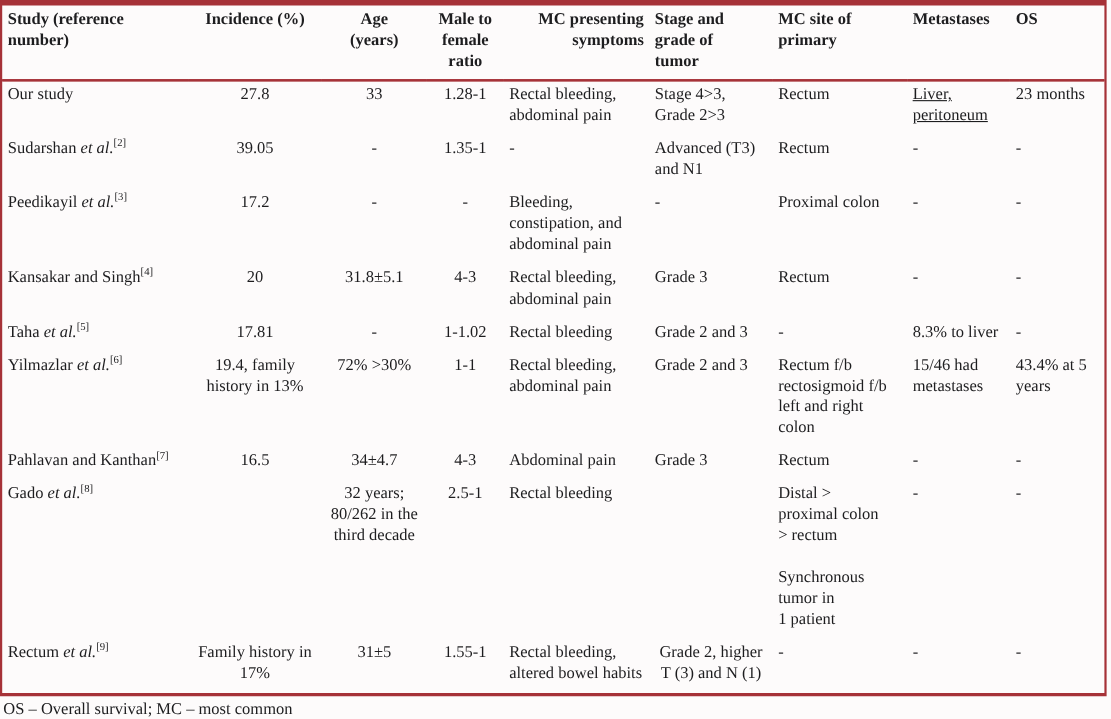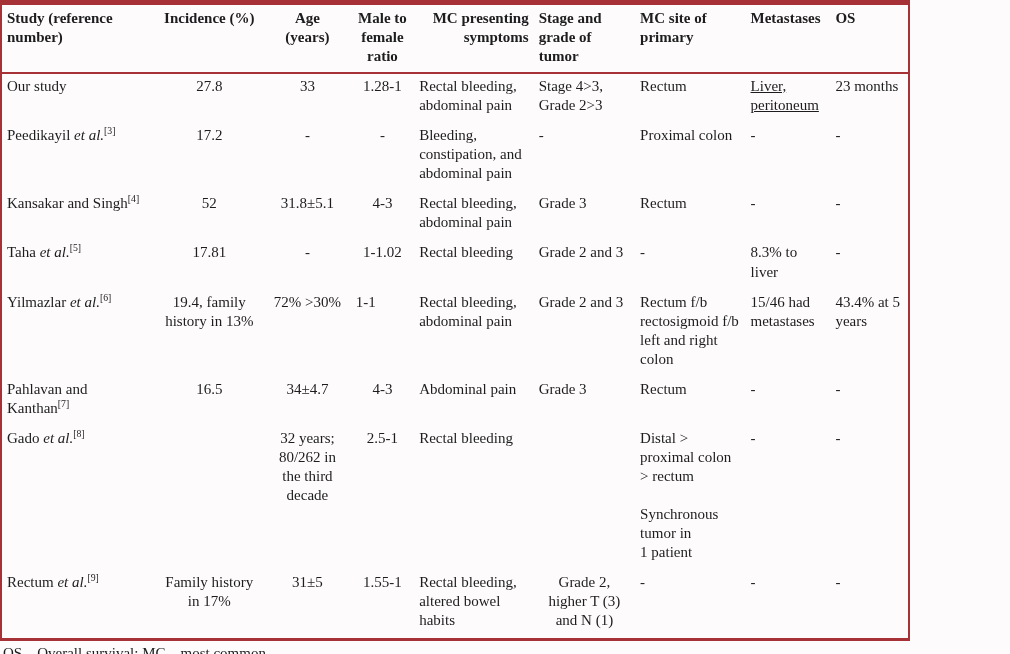--- a/index.html
+++ b/index.html
@@ -9,21 +9,21 @@
     width: 1010px;
     font-family: "Liberation Serif", "DejaVu Serif", serif;
     color: #1d1d1f;
   }
   .table-wrap {
     border-top: 5px solid #a63238;
     border-bottom: 3px solid #a63238;
     border-left: 2px solid #a63238;
     border-right: 2px solid #a63238;
     box-sizing: border-box;
-    width: 910px;
+    width: 1006px;
   }
   table {
     border-collapse: collapse;
     width: 100%;
     table-layout: fixed;
   }
   thead th {
     font-weight: bold;
     font-size: 15px;
     line-height: 1.27;
@@ -83,33 +83,44 @@
           <td style="text-align: center;">27.8</td>
           <td style="text-align: center;">33</td>
           <td style="text-align: center;">1.28-1</td>
           <td style="text-align: left;">Rectal bleeding, abdominal pain</td>
           <td style="text-align: left;">Stage 4&gt;3, Grade 2&gt;3</td>
           <td style="text-align: left;">Rectum</td>
           <td style="text-align: left; text-decoration: underline;">Liver, peritoneum</td>
           <td style="text-align: left;">23 months</td>
         </tr>
         <tr>
+          <td style="text-align: left;"><span>Sudarshan </span><i>et al.</i><sup>[2]</sup></td>
+          <td style="text-align: center;">39.05</td>
+          <td style="text-align: center;">-</td>
+          <td style="text-align: center;">1.35-1</td>
+          <td style="text-align: left;">-</td>
+          <td style="text-align: left;">Advanced (T3) and N1</td>
+          <td style="text-align: left;">Rectum</td>
+          <td style="text-align: left;">-</td>
+          <td style="text-align: left;">-</td>
+        </tr>
+        <tr>
           <td style="text-align: left;"><span>Peedikayil </span><i>et al.</i><sup>[3]</sup></td>
           <td style="text-align: center;">17.2</td>
           <td style="text-align: center;">-</td>
           <td style="text-align: center;">-</td>
           <td style="text-align: left;">Bleeding, constipation, and abdominal pain</td>
           <td style="text-align: left;">-</td>
           <td style="text-align: left;">Proximal colon</td>
           <td style="text-align: left;">-</td>
           <td style="text-align: left;">-</td>
         </tr>
         <tr>
           <td style="text-align: left;"><span>Kansakar and Singh</span><sup>[4]</sup></td>
-          <td style="text-align: center;">52</td>
+          <td style="text-align: center;">20</td>
           <td style="text-align: center;">31.8±5.1</td>
           <td style="text-align: center;">4-3</td>
           <td style="text-align: left;">Rectal bleeding, abdominal pain</td>
           <td style="text-align: left;">Grade 3</td>
           <td style="text-align: left;">Rectum</td>
           <td style="text-align: left;">-</td>
           <td style="text-align: left;">-</td>
         </tr>
         <tr>
           <td style="text-align: left;"><span>Taha </span><i>et al.</i><sup>[5]</sup></td>
@@ -119,21 +130,21 @@
           <td style="text-align: left;">Rectal bleeding</td>
           <td style="text-align: left;">Grade 2 and 3</td>
           <td style="text-align: left;">-</td>
           <td style="text-align: left;">8.3% to liver</td>
           <td style="text-align: left;">-</td>
         </tr>
         <tr>
           <td style="text-align: left;"><span>Yilmazlar </span><i>et al.</i><sup>[6]</sup></td>
           <td style="text-align: center;">19.4, family history in 13%</td>
           <td style="text-align: center;">72% &gt;30%</td>
-          <td style="text-align: left;">1-1</td>
+          <td style="text-align: center;">1-1</td>
           <td style="text-align: left;">Rectal bleeding, abdominal pain</td>
           <td style="text-align: left;">Grade 2 and 3</td>
           <td style="text-align: left;">Rectum f/b rectosigmoid f/b left and right colon</td>
           <td style="text-align: left;">15/46 had metastases</td>
           <td style="text-align: left;">43.4% at 5 years</td>
         </tr>
         <tr>
           <td style="text-align: left;"><span>Pahlavan and Kanthan</span><sup>[7]</sup></td>
           <td style="text-align: center;">16.5</td>
           <td style="text-align: center;">34±4.7</td>

